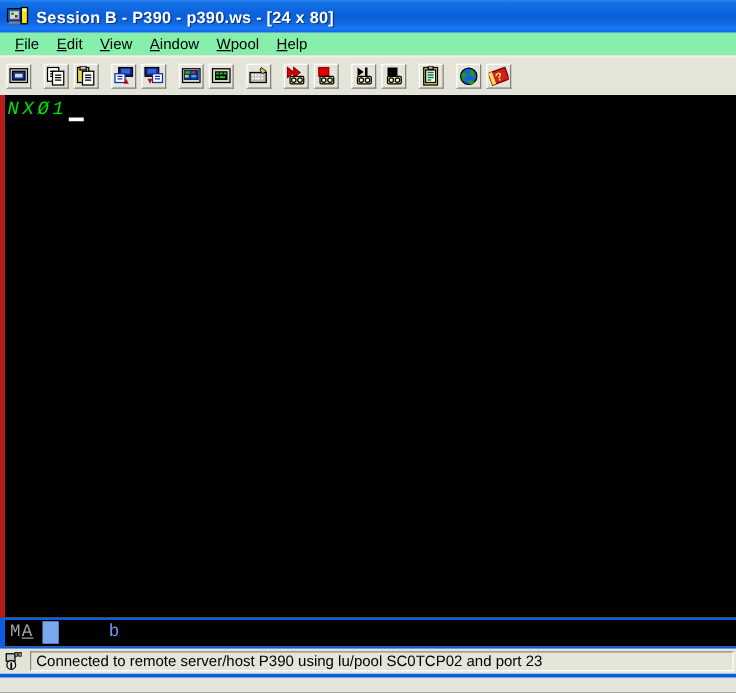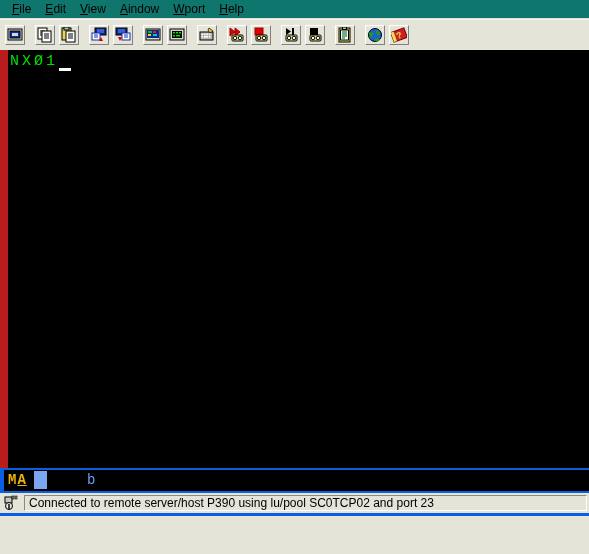--- a/index.html
+++ b/index.html
@@ -18,21 +18,21 @@
   }
   .titlebar .tb-icon{width:18px;height:18px;margin-left:5px;margin-right:6px;position:relative;flex:0 0 auto;}
   .tb-title{
     color:#ffffff;font-size:13px;font-weight:bold;
     letter-spacing:0.2px;text-shadow:1px 1px 0 rgba(0,0,0,.45);
     white-space:nowrap;
   }
 
   
   .menubar{
-    height:19px;background:#0f766e;display:flex;align-items:center;
+    height:19px;background:#86efac;display:flex;align-items:center;
     border-bottom:1px solid #e4e4d8;padding-left:5px;box-sizing:border-box;
   }
   .menuitem{
     font-size:12px;color:#000;padding:1px 7px;white-space:nowrap;cursor:default;
   }
   .menuitem u{text-decoration:underline;}
 
   
   .toolbar{
     height:31px;background:#e4e4d8;display:flex;align-items:center;
@@ -51,40 +51,41 @@
     border-top:1px solid #ffffff;border-left:1px solid #ffffff;
     border-right:1px solid #808080;border-bottom:1px solid #808080;
   }
   .tsep{width:6px;height:22px;}
   .ticon{width:16px;height:16px;position:relative;z-index:2;}
 
   
   .termwrap{
     position:relative;background:#000000;
     height:418px;
-    border-left:8px solid #b91c1c;
+    border-left:4px solid #b91c1c;
     box-sizing:border-box;
+    font-style:italic;
   }
   .termtext{
     position:absolute;left:2px;top:4px;
     color:#00e000;
     font-family:"Liberation Mono","DejaVu Sans Mono",monospace;
     font-size:15px;letter-spacing:3px;line-height:16px;white-space:pre;
   }
   .cursor{
     position:absolute;left:51px;top:18px;width:12px;height:3px;background:#ffffff;
   }
   .oia-divider{height:2px;background:#0a5fe0;}
   .oia{
     position:relative;height:21px;background:#000000;
     border-left:4px solid #0a5fe0;box-sizing:border-box;
     font-family:"Liberation Mono","DejaVu Sans Mono",monospace;
     font-size:14px;color:#6f9ef5;
   }
-  .oia .ma{position:absolute;left:4px;top:2px;letter-spacing:1px;color:#eab308;font-weight:bold;}
+  .oia .ma{position:absolute;left:4px;top:2px;letter-spacing:1px;color:#a3a3a3;}
   .oia .ma .ul{text-decoration:underline;}
   .oia .blk{position:absolute;left:30px;top:1px;width:13px;height:18px;background:#7ba7f0;}
   .oia .bch{position:absolute;left:83px;top:2px;color:#6f9ef5;}
   .oia-bottom{height:2px;background:#0a5fe0;}
 
   
   .statusbar{
     height:20px;background:#e4e4d8;display:flex;align-items:center;
     padding-left:3px;box-sizing:border-box;
   }
@@ -97,27 +98,41 @@
     padding-left:4px;margin-right:2px;background:#e4e4d8;
   }
   .status-text{font-size:12px;color:#000;white-space:nowrap;}
   .bottom-edge{height:3px;background:#0a5fe0;}
 </style>
 </head>
 <body>
 
 <div class="window">
 
+  <div class="titlebar">
+    <div class="tb-icon">
+      <svg width="18" height="18" viewBox="0 0 18 18">
+        <rect x="1" y="3" width="11" height="10" fill="#1c5fbf" stroke="#000" stroke-width="1"></rect>
+        <rect x="3" y="5" width="7" height="6" fill="#d8d8c8"></rect>
+        <rect x="4" y="6" width="2" height="2" fill="#00a000"></rect>
+        <rect x="7" y="8" width="2" height="2" fill="#c00000"></rect>
+        <rect x="2" y="13" width="9" height="2" fill="#808080"></rect>
+        <rect x="12" y="2" width="5" height="13" fill="#f2e12a" stroke="#000" stroke-width="1"></rect>
+        <rect x="13" y="3" width="3" height="2" fill="#ffffa0"></rect>
+      </svg>
+    </div>
+    <div class="tb-title">Session B - P390 - p390.ws - [24 x 80]</div>
+  </div>
 
   <div class="menubar">
     <div class="menuitem"><u>F</u><span>ile</span></div>
     <div class="menuitem"><u>E</u><span>dit</span></div>
     <div class="menuitem"><u>V</u><span>iew</span></div>
     <div class="menuitem"><u>A</u><span>indow</span></div>
-    <div class="menuitem"><u>W</u><span>port</span></div>
+    <div class="menuitem"><u>W</u><span>pool</span></div>
     <div class="menuitem"><u>H</u><span>elp</span></div>
   </div>
 
   <div class="toolbar">
 
     <div class="tbtn">
         <span class="raise"></span>
       <svg class="ticon" viewBox="0 0 16 16">
         <rect x="1" y="2" width="14" height="11" fill="#d8d8c8" stroke="#000" stroke-width="1"></rect>
         <rect x="3" y="4" width="10" height="7" fill="#0a2fa8" stroke="#000" stroke-width="1"></rect>

